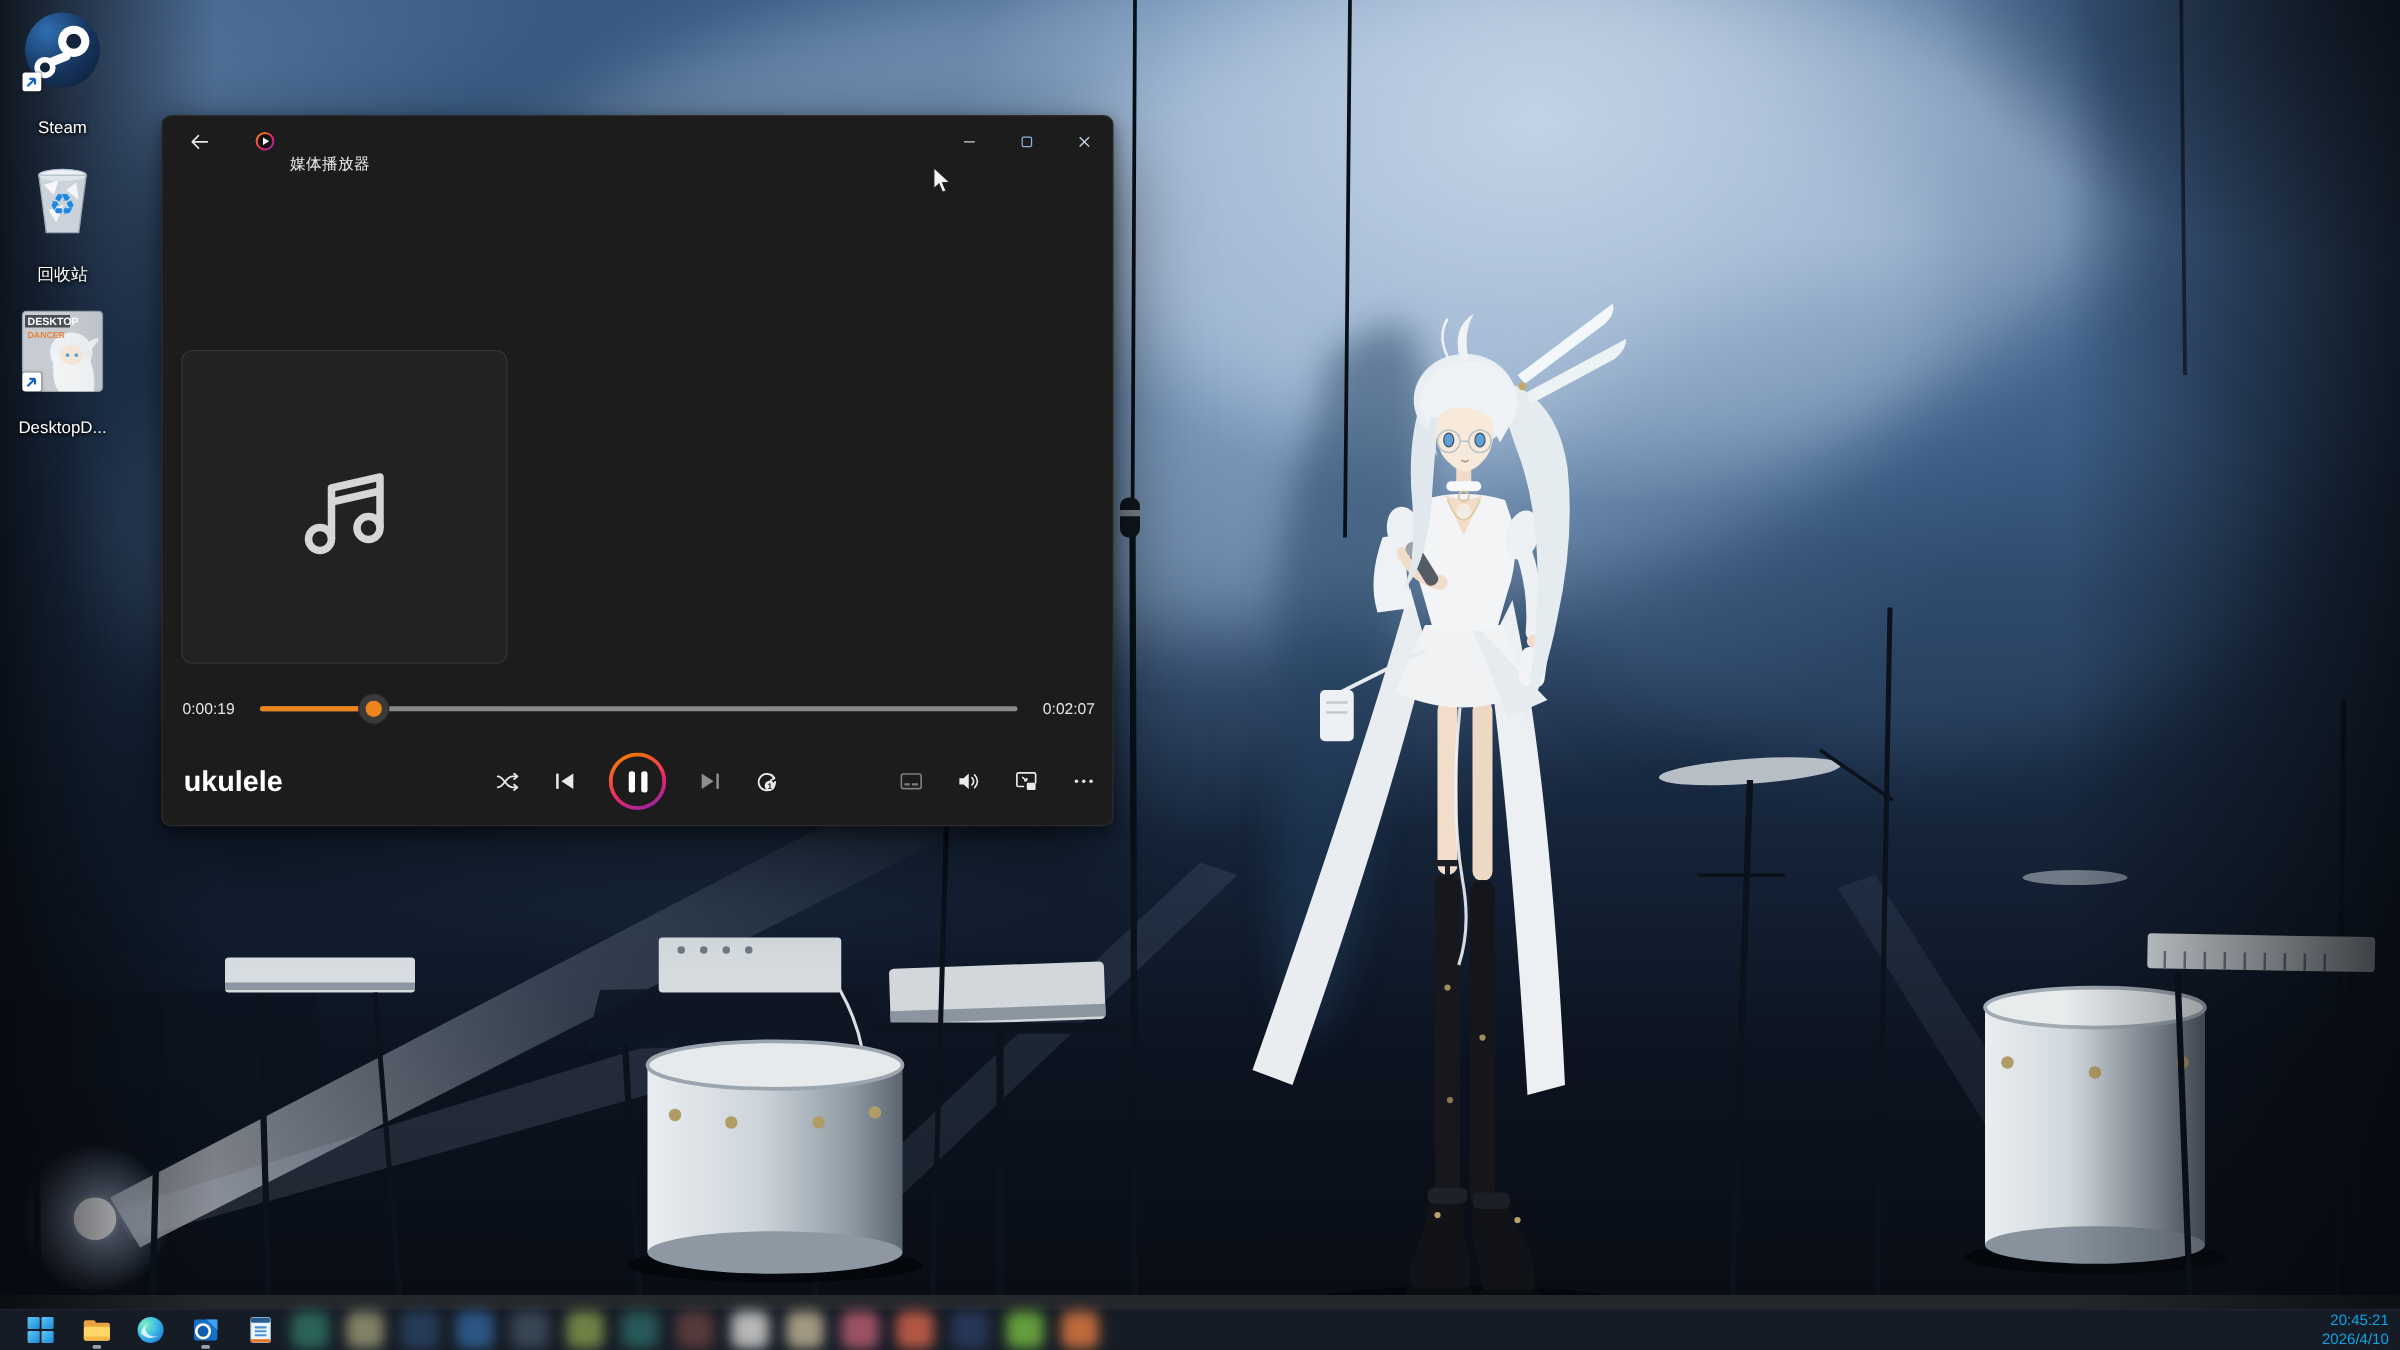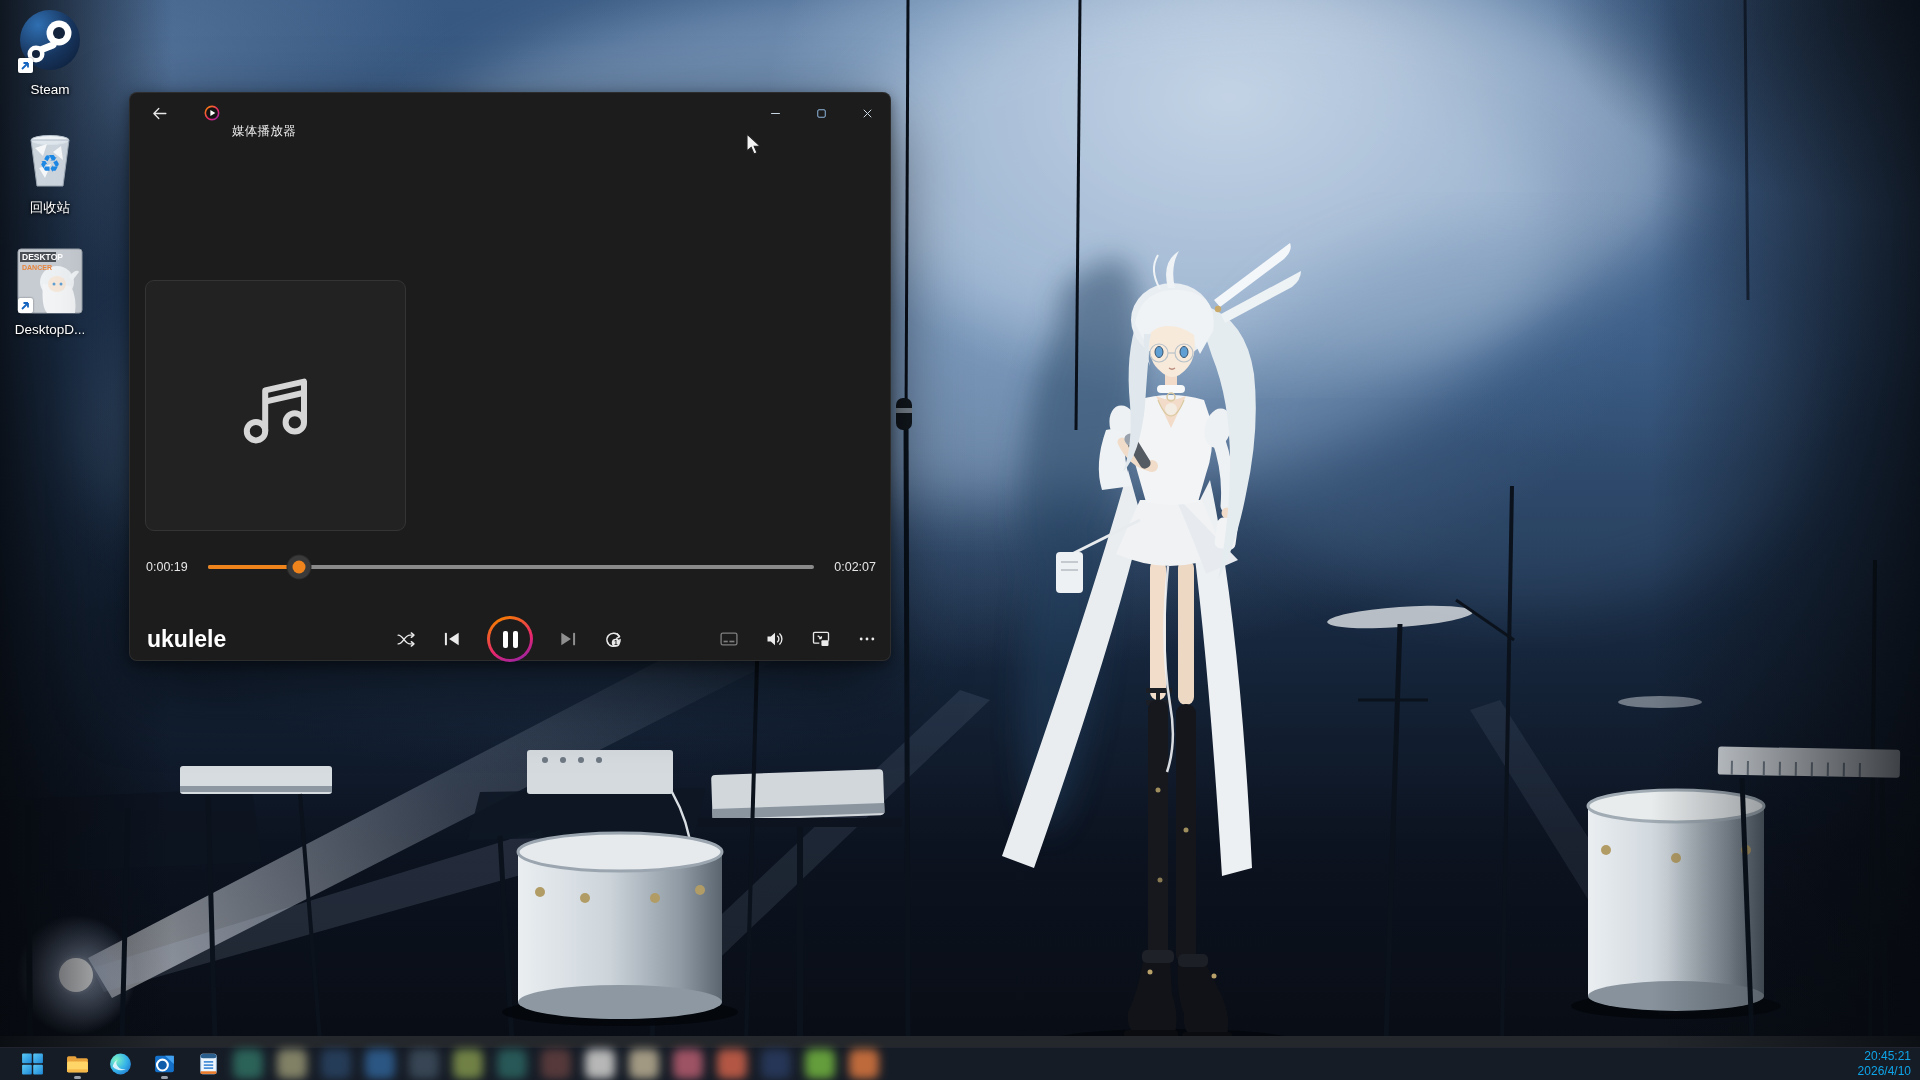--- a/index.html
+++ b/index.html
@@ -19,21 +19,21 @@
   .edge-shade { position:absolute; inset:0; z-index:2; pointer-events:none;
     background:
       linear-gradient(90deg, rgba(6,9,14,.85), rgba(6,9,14,0) 9%, rgba(6,9,14,0) 86%, rgba(6,9,14,.8)),
       radial-gradient(500px 300px at 99% 0%, rgba(5,8,13,.55), rgba(5,8,13,0) 70%);
   }
   svg.stage { position:absolute; inset:0; z-index:1; }
 
   
   .dicon { position:absolute; left:0; width:100px; text-align:center; z-index:5; cursor:default; }
   .dicon .art { position:relative; width:66px; height:66px; margin:0 auto; }
-  .dicon .lbl { margin-top:8px; font-size:13.5px; color:#fff; line-height:15px;
+  .dicon .lbl { margin-top:20px; font-size:13.5px; color:#fff; line-height:15px;
     text-shadow:0 1px 3px rgba(0,0,0,.95), 0 0 4px rgba(0,0,0,.8); }
   .sc-badge { position:absolute; left:1px; bottom:1px; width:15px; height:15px;
     background:#fff; border-radius:2px; box-shadow:0 0 2px rgba(0,0,0,.5); }
   .sc-badge svg { position:absolute; inset:1px; }
 
   
   .mp-window { position:absolute; left:129px; top:92px; width:762px; height:569px; z-index:20;
     background:#1c1c1c; border-radius:8px; border:1px solid rgba(255,255,255,.08);
     box-shadow:0 28px 70px rgba(0,0,0,.6), 0 4px 14px rgba(0,0,0,.45); }
   .mp-titlebar { display:flex; align-items:center; height:40px; padding-left:14px; }
@@ -50,21 +50,21 @@
   
   .seek-row { position:absolute; left:0; right:0; top:460px; height:28px;
     display:flex; align-items:center; padding:0 14px 0 16px; gap:20px; }
   .seek-time { font-size:12.5px; color:#e6e6e6; white-space:nowrap; }
   .seek-track { position:relative; flex:1; height:4px; border-radius:2px; background:#8a8a8a; }
   .seek-fill { position:absolute; left:0; top:0; bottom:0; border-radius:2px; background:#f0841c; }
   .seek-thumb { position:absolute; top:50%; width:13px; height:13px; border-radius:50%;
     background:#f0841c; transform:translate(-50%,-50%);
     box-shadow:0 0 0 5px #3a3a3a, 0 0 0 6px #2a2a2a; }
   
-  .ctrl-row { position:absolute; left:0; right:0; top:517px; height:58px; }
+  .ctrl-row { position:absolute; left:0; right:0; top:503px; height:58px; }
   .track-title { position:absolute; left:17px; top:50%; transform:translateY(-50%);
     font-size:23px; font-weight:bold; color:#fff; }
   .ctrl-center { position:absolute; left:50%; top:50%; transform:translate(-50%,-50%);
     display:flex; align-items:center; gap:25px; }
   .ctrl-right { position:absolute; right:13px; top:50%; transform:translateY(-50%);
     display:flex; align-items:center; gap:26px; }
   .icon-btn { display:flex; align-items:center; justify-content:center; background:none; border:none; padding:0; }
   .pause-btn { width:46px; height:46px; border-radius:50%; border:3px solid transparent;
     background:linear-gradient(#1c1c1c,#1c1c1c) padding-box,
                linear-gradient(155deg,#f57d00 10%,#e8256e 60%,#8e24aa 95%) border-box;

